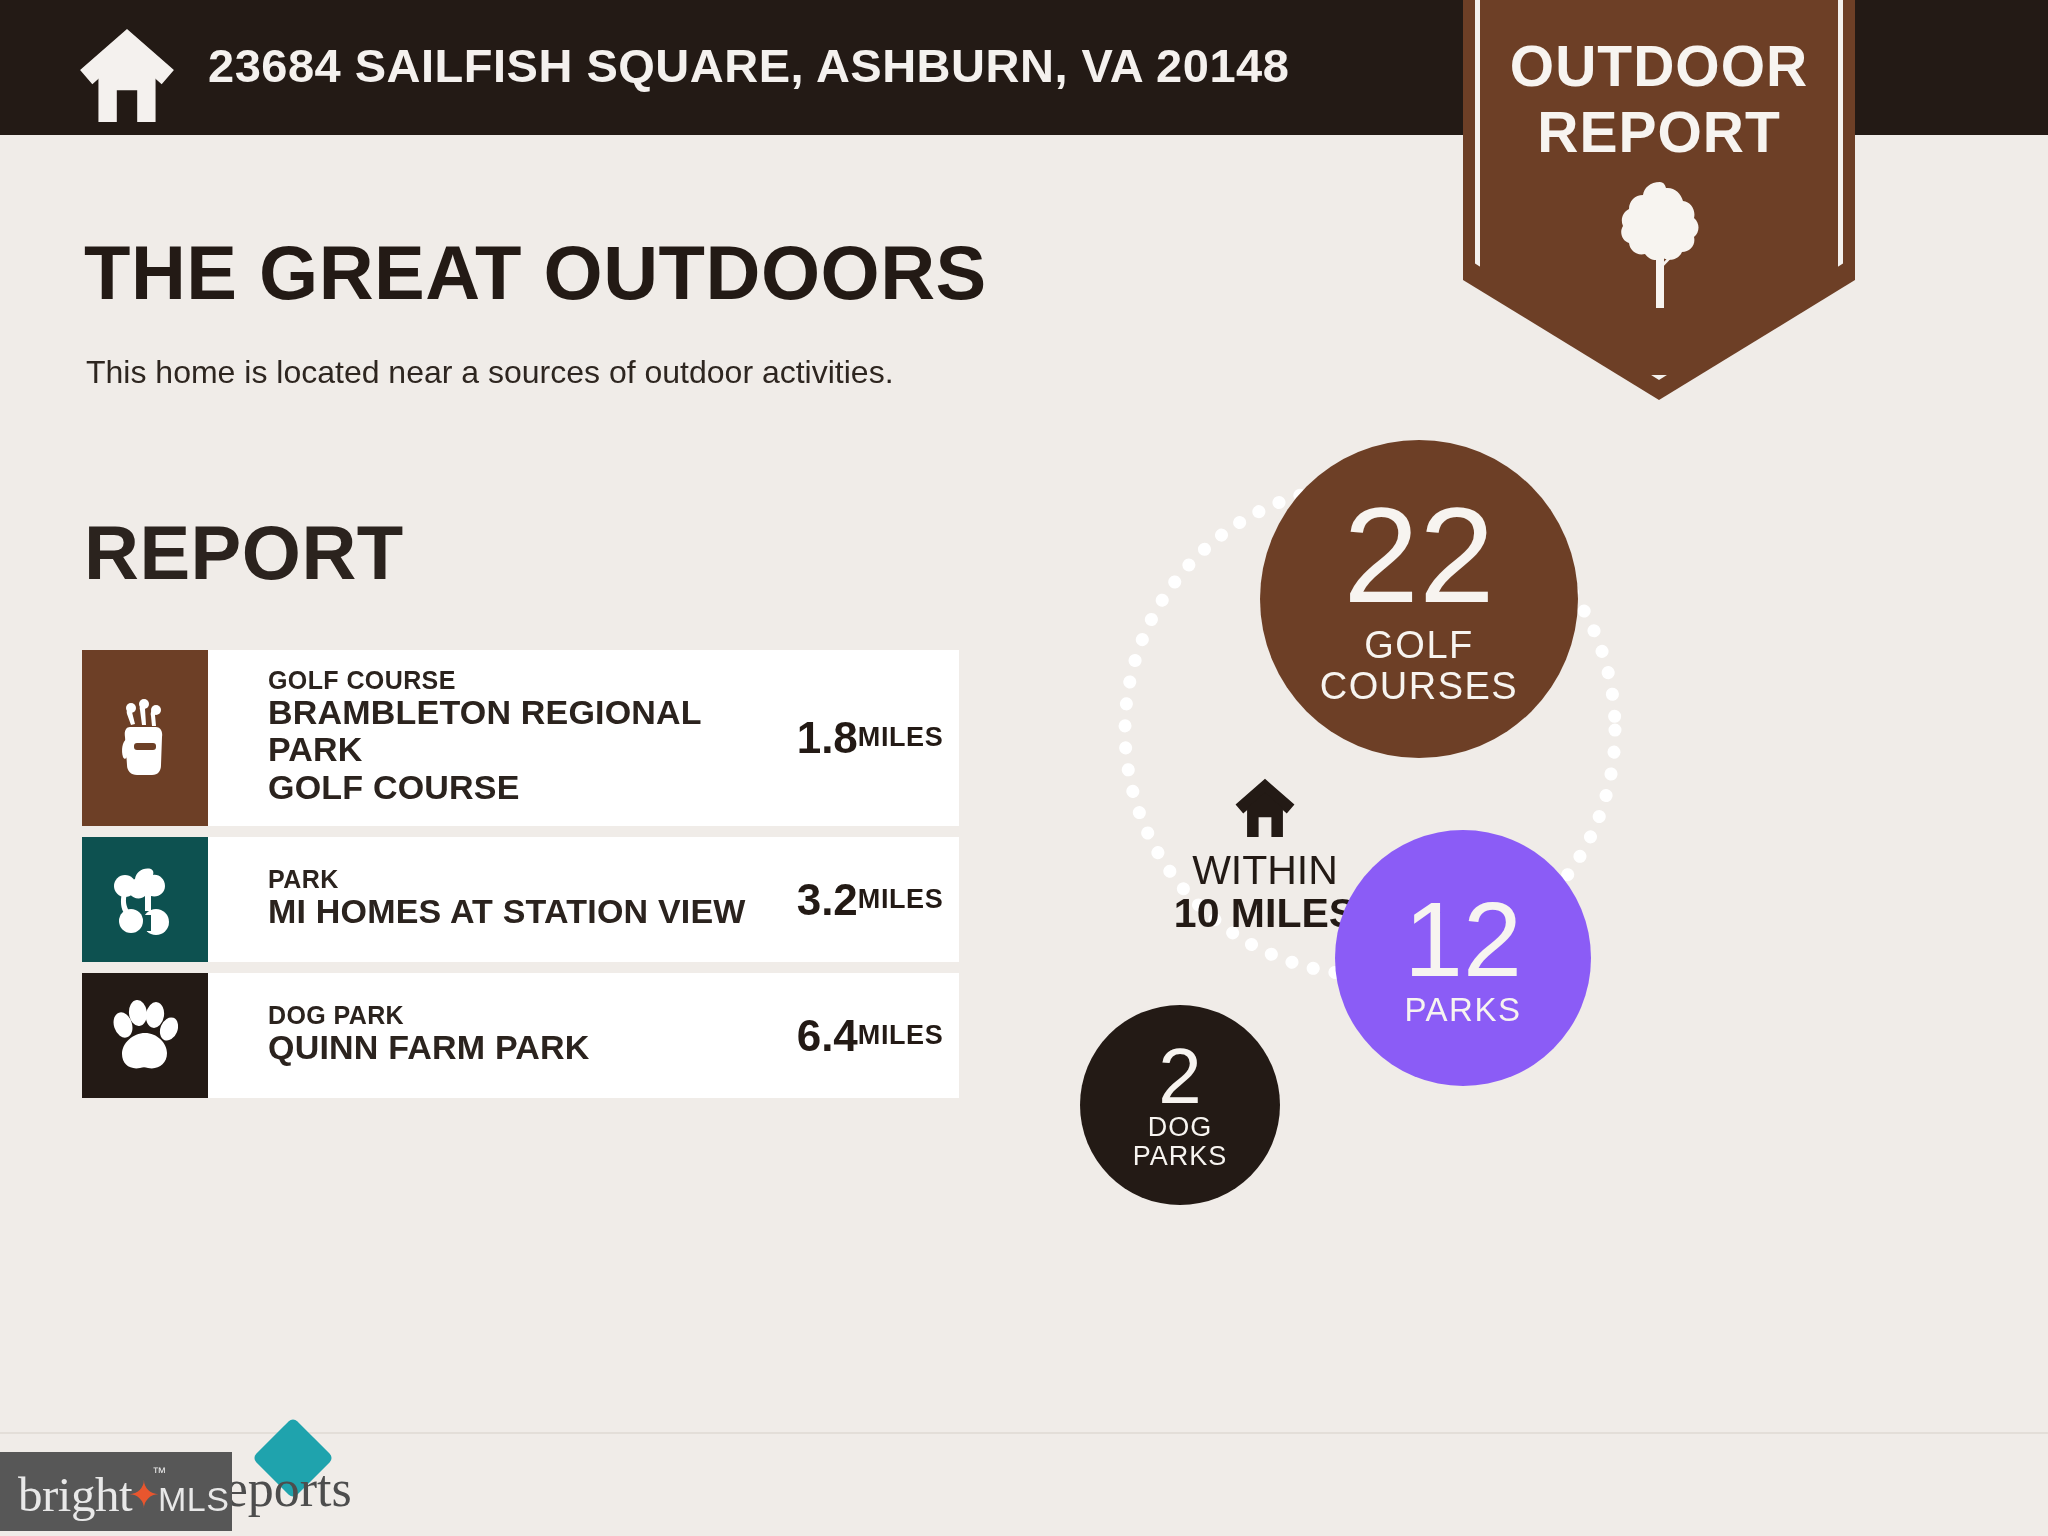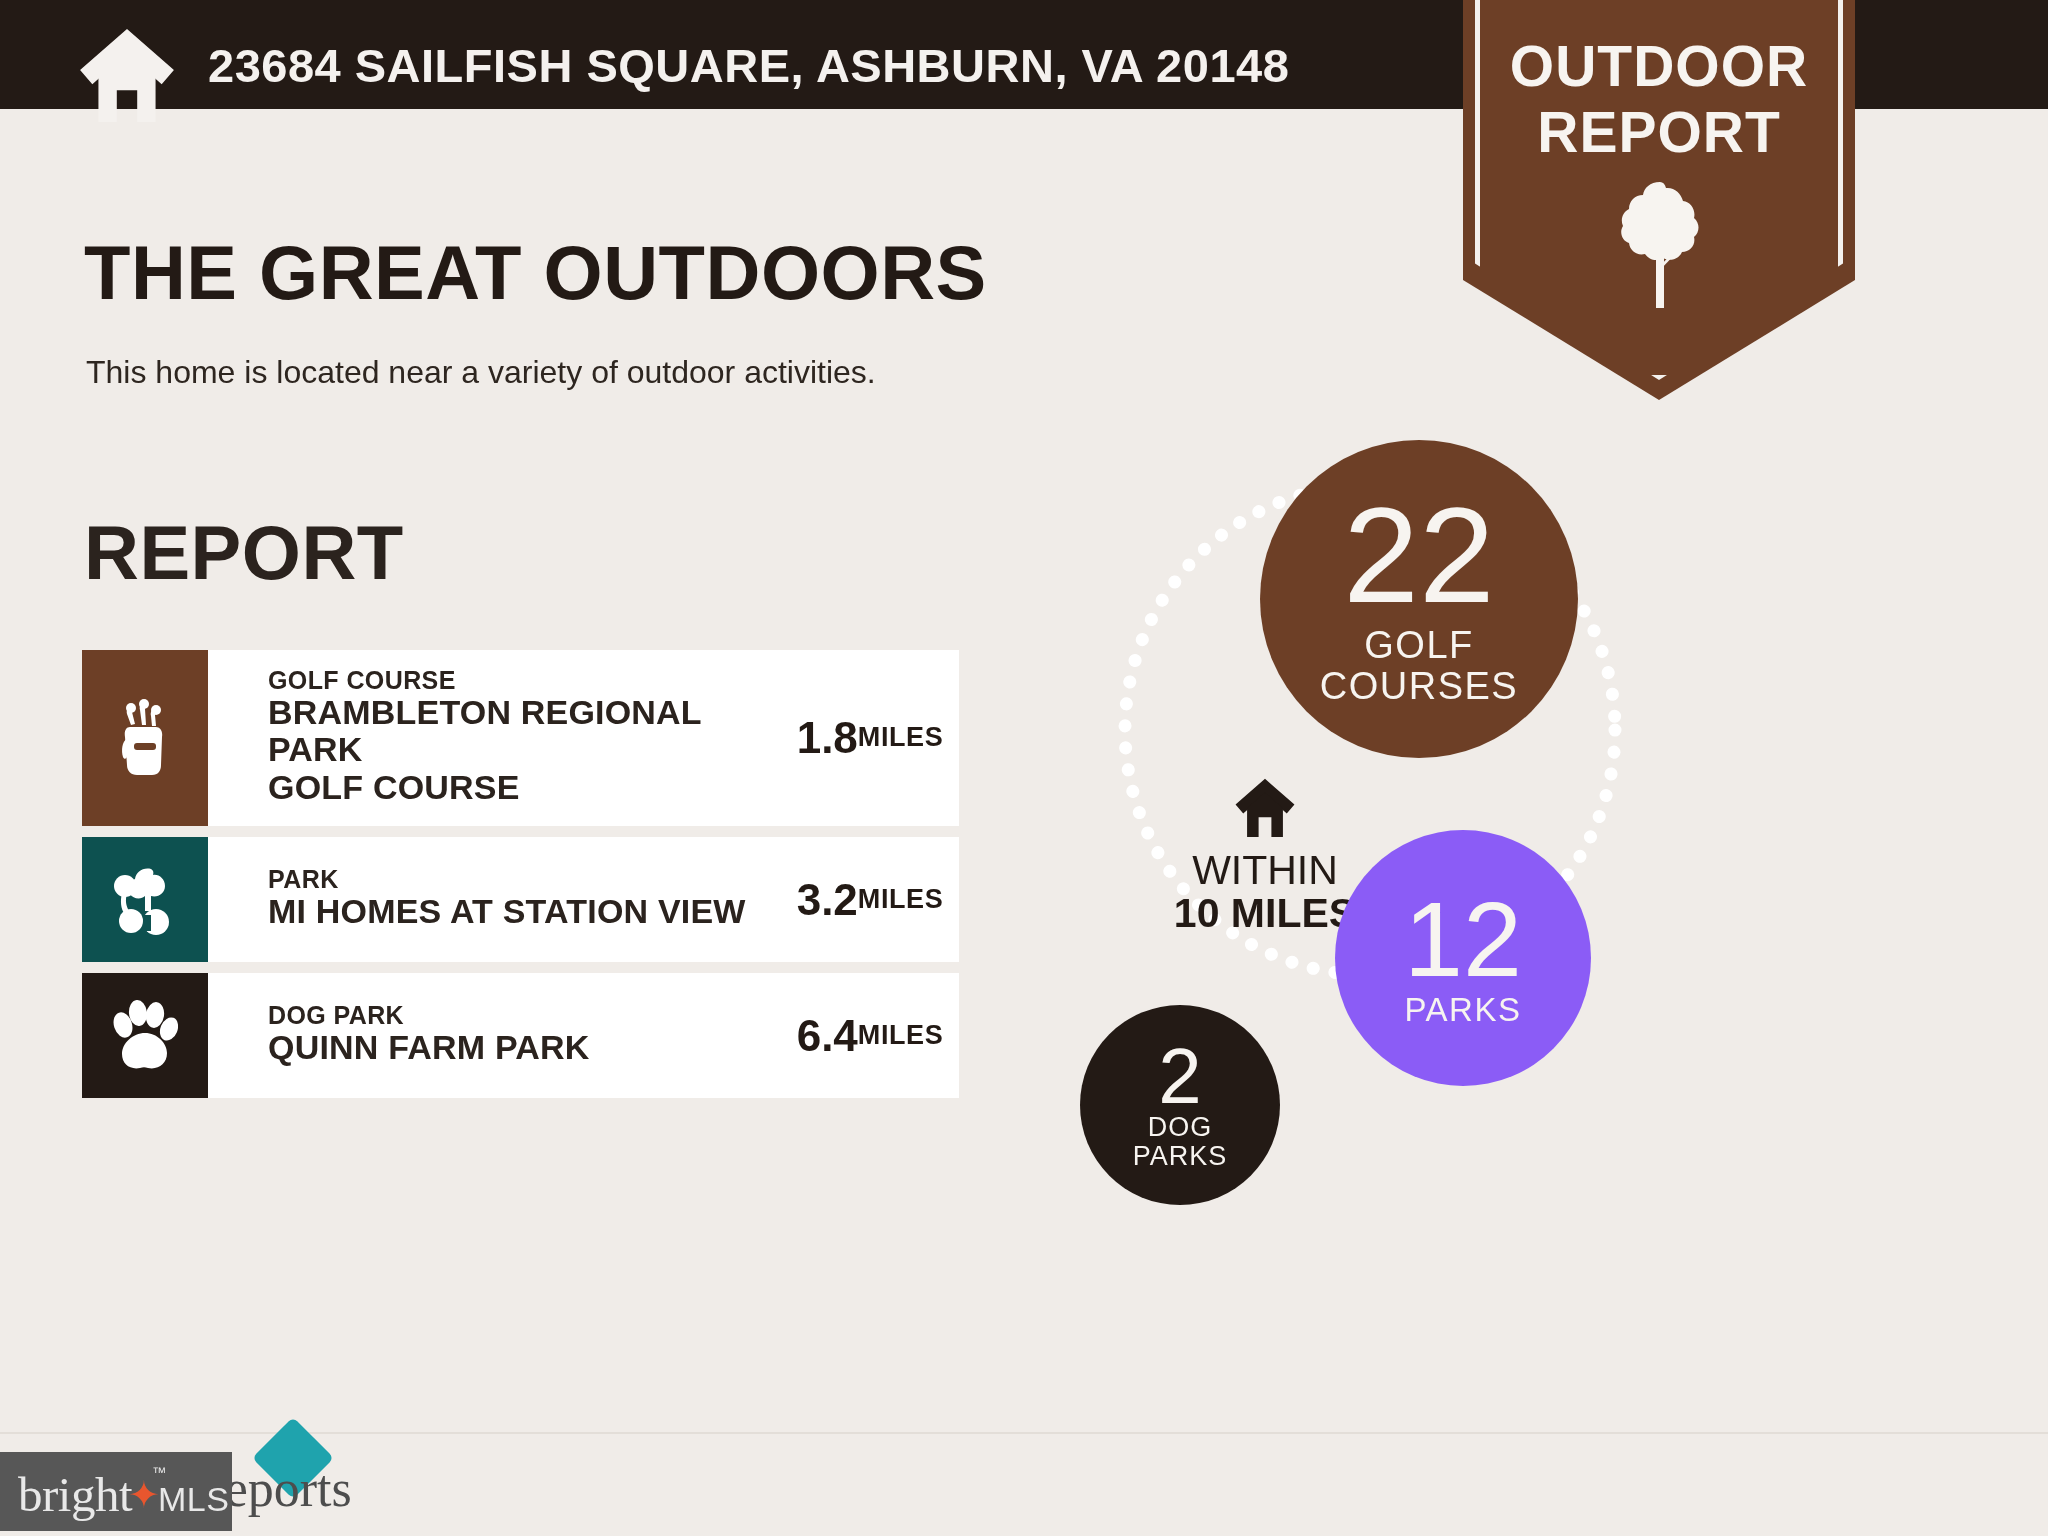--- a/index.html
+++ b/index.html
@@ -16,21 +16,21 @@
     height: 1536px;
     background: #f0ece8;
     overflow: hidden;
   }
 
   
   .header-bar {
     position: absolute;
     left: 0; top: 0;
     width: 2048px;
-    height: 109px;
+    height: 135px;
     background: #231a15;
   }
   .header-house-icon {
     position: absolute;
     left: 76px; top: 22px;
     width: 102px; height: 104px;
   }
   .header-address {
     position: absolute;
     left: 208px; top: 38px;
@@ -333,21 +333,21 @@
     <div class="badge-line2">REPORT</div>
     <svg class="badge-tree" viewBox="0 0 86 130">
       <path d="M43 2 C33 2 27 8 26 15 C18 15 12 21 12 29 C6 32 3 39 6 46 C2 52 5 61 12 63 C13 71 20 76 28 74 C32 80 40 82 46 78 C53 82 62 79 65 72 C73 72 79 65 77 57 C83 52 83 43 77 38 C79 30 74 22 66 21 C64 13 57 7 49 8 C48 4 46 2 43 2 Z" fill="#f7f4f0"></path>
       <rect x="39" y="62" width="8" height="66" fill="#f7f4f0"></rect>
       <path d="M43 82 L28 66 L30 64 L43 78 Z" fill="#f7f4f0"></path>
       <path d="M43 86 L60 68 L62 70 L43 90 Z" fill="#f7f4f0"></path>
     </svg>
   </div>
 
   <div class="hero-title">THE GREAT OUTDOORS</div>
-  <div class="hero-sub">This home is located near a variety of outdoor activities.</div>
+  <div class="hero-sub">This home is located near a sources of outdoor activities.</div>
 
   <div class="popular-title">REPORT</div>
 
   <div class="rows">
 
     <div class="poi-row">
       <div class="poi-icon-tile tile-golf">
         <svg width="62" height="78" viewBox="0 0 62 78">
           <path d="M18 8 C14 8 12 11 13 15 L17 26 L21 25 L18 13 C17 10 19 9 21 10 Z" fill="#ffffff"></path>
           <path d="M30 4 C27 4 25 7 26 11 L28 26 L32 26 L31 10 C31 7 33 6 34 8 Z" fill="#ffffff"></path>

